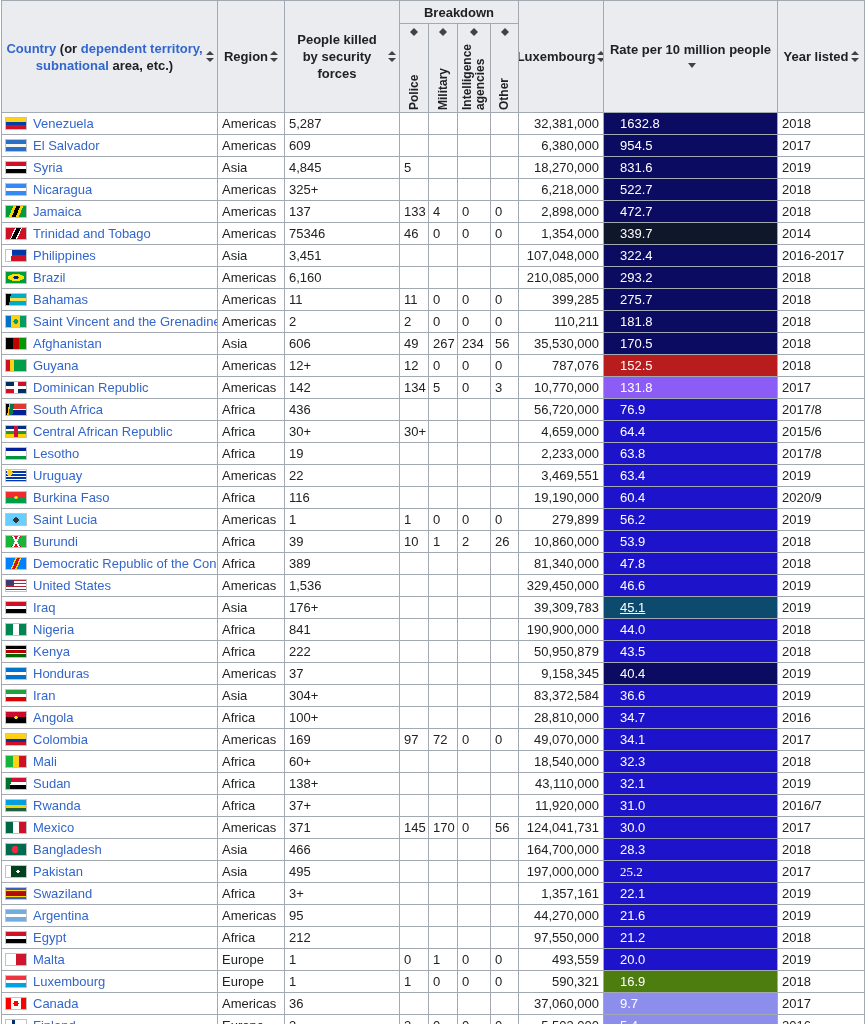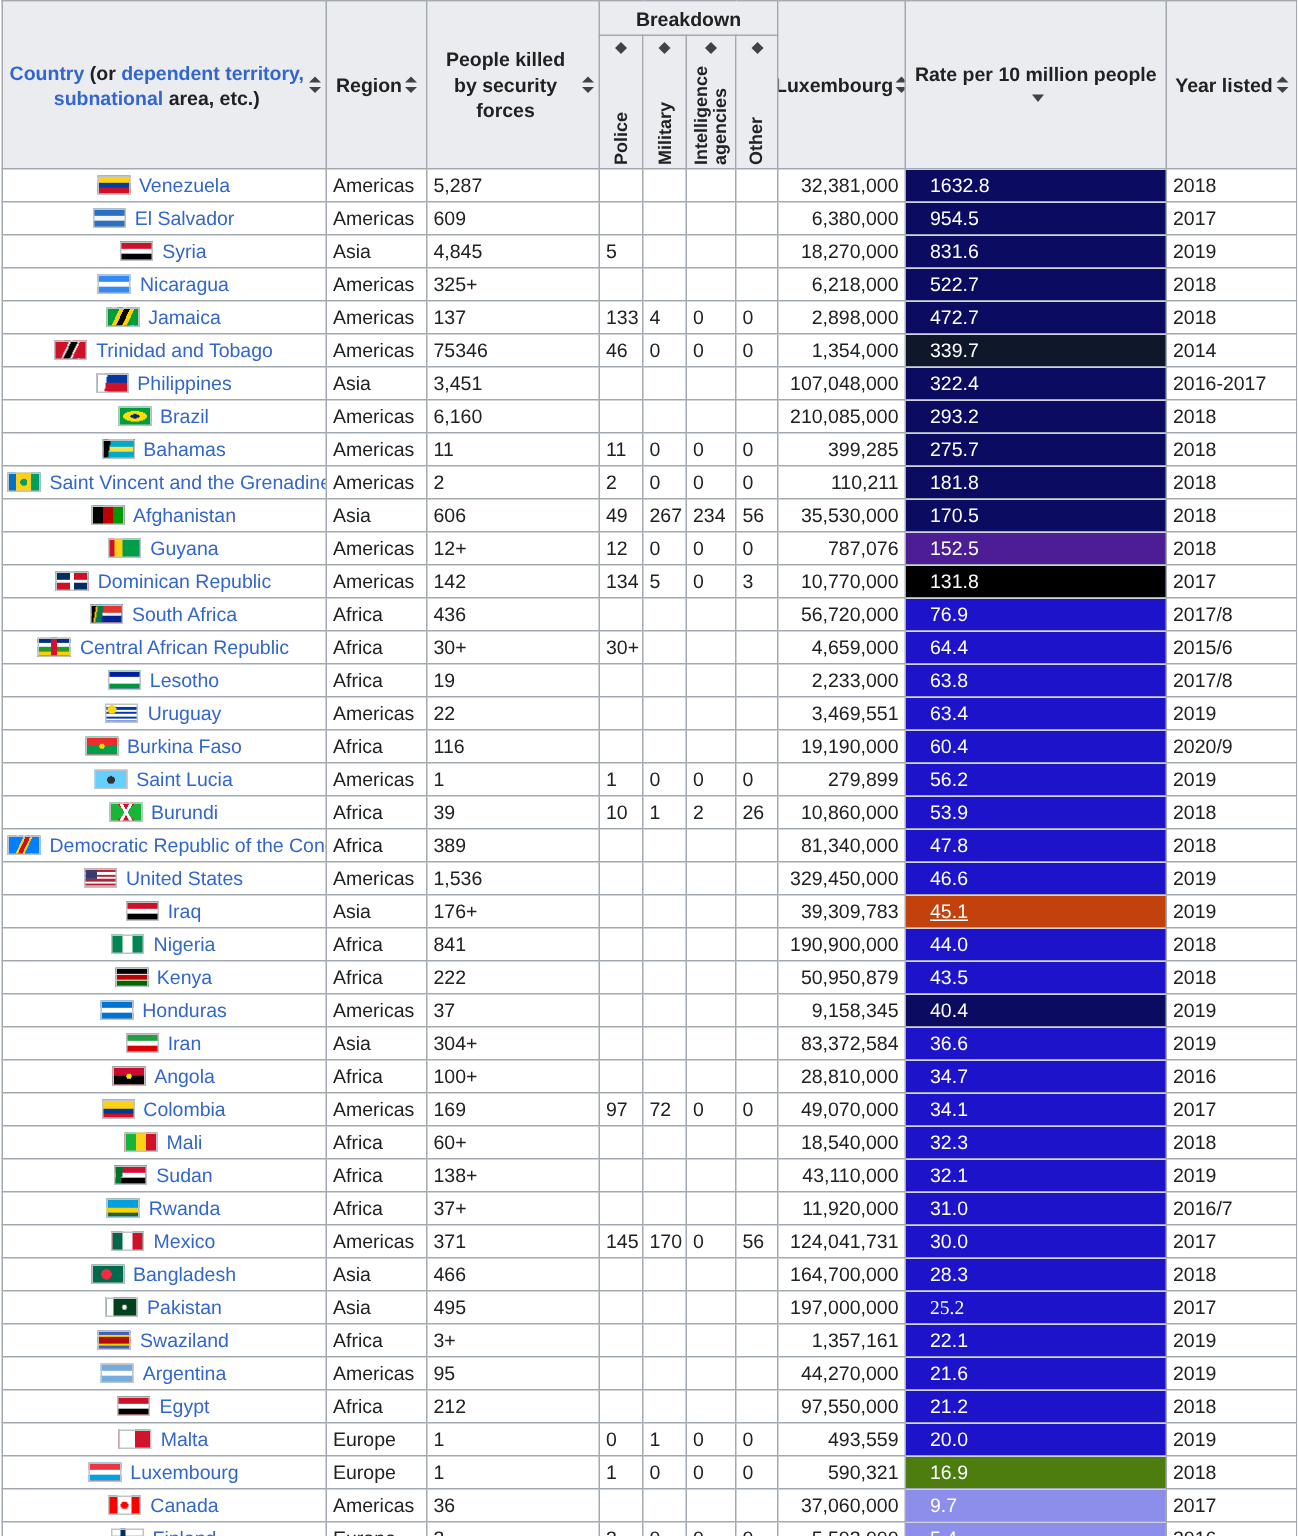--- a/index.html
+++ b/index.html
@@ -12,21 +12,21 @@
   .hflex{display:flex;align-items:center;justify-content:center;gap:2px;}
   .hflex .htext{flex:0 1 auto;line-height:17px;}
   .subflex{display:flex;flex-direction:column;align-items:center;justify-content:space-between;height:82px;padding-top:2px;}
   .vlabel{writing-mode:vertical-rl;transform:rotate(180deg);font-size:12px;font-weight:bold;line-height:13px;height:66px;white-space:normal;text-align:left;}
   
   .sort2{display:inline-block;width:8px;height:11px;position:relative;flex:0 0 8px;}
   .sort2::before{content:"";position:absolute;top:0;left:0;border-left:4px solid transparent;border-right:4px solid transparent;border-bottom:4px solid #404244;}
   .sort2::after{content:"";position:absolute;bottom:0;left:0;border-left:4px solid transparent;border-right:4px solid transparent;border-top:4px solid #404244;}
   .sortdown{display:inline-block;width:0;height:0;border-left:4px solid transparent;border-right:4px solid transparent;border-top:5px solid #404244;margin-left:3px;vertical-align:middle;}
   
-  td.c-country{padding-left:3px;text-align:center;}
+  td.c-country{padding-left:3px;}
   td.c-country a{color:#3366cc;text-decoration:none;cursor:pointer;}
   .flag{display:inline-block;width:22px;height:13px;border:1px solid #bfc3c7;vertical-align:-2px;margin-right:6px;background:#ccc;box-sizing:border-box;}
   td.c-num{text-align:left;}
   td.c-pop{text-align:right;}
   td.c-rate{color:#fff;padding-left:16px;}
   a.hlink{color:#3366cc;text-decoration:none;cursor:pointer;}
 </style>
 </head>
 <body>
 
@@ -243,33 +243,33 @@
         </tr>
         <tr>
           <td class="c-country"><span class="flag" style="background: linear-gradient(90deg, rgb(206, 17, 38) 18%, rgb(252, 209, 22) 18%, rgb(252, 209, 22) 42%, rgb(0, 158, 73) 42%);"></span><a>Guyana</a></td>
           <td class="c-num">Americas</td>
           <td class="c-num">12+</td>
           <td class="c-num">12</td>
           <td class="c-num">0</td>
           <td class="c-num">0</td>
           <td class="c-num">0</td>
           <td class="c-pop">787,076</td>
-          <td class="c-rate" style="background: #4c1d95;">152.5</td>
+          <td class="c-rate" style="background: #b91c1c;">152.5</td>
           <td class="c-num">2018</td>
         </tr>
         <tr>
           <td class="c-country"><span class="flag" style="background: linear-gradient(0deg, rgba(0, 0, 0, 0) 40%, rgb(255, 255, 255) 40%, rgb(255, 255, 255) 60%, rgba(0, 0, 0, 0) 60%), linear-gradient(90deg, rgba(0, 0, 0, 0) 42%, rgb(255, 255, 255) 42%, rgb(255, 255, 255) 58%, rgba(0, 0, 0, 0) 58%), conic-gradient(rgb(206, 17, 38) 0deg, rgb(206, 17, 38) 25%, rgb(0, 45, 98) 25%, rgb(0, 45, 98) 50%, rgb(206, 17, 38) 50%, rgb(206, 17, 38) 75%, rgb(0, 45, 98) 75%);"></span><a>Dominican Republic</a></td>
           <td class="c-num">Americas</td>
           <td class="c-num">142</td>
           <td class="c-num">134</td>
           <td class="c-num">5</td>
           <td class="c-num">0</td>
           <td class="c-num">3</td>
           <td class="c-pop">10,770,000</td>
-          <td class="c-rate" style="background: #000000; margin-left: 32px;">131.8</td>
+          <td class="c-rate" style="background: #8b5cf6; margin-left: 32px;">131.8</td>
           <td class="c-num">2017</td>
         </tr>
         <tr>
           <td class="c-country"><span class="flag" style="background: linear-gradient(100deg, rgb(0, 0, 0) 14%, rgb(255, 182, 18) 14%, rgb(255, 182, 18) 20%, rgb(0, 122, 77) 20%, rgb(0, 122, 77) 38%, rgba(0, 0, 0, 0) 38%), linear-gradient(rgb(222, 56, 49) 42%, rgb(255, 255, 255) 42%, rgb(255, 255, 255) 58%, rgb(0, 35, 149) 58%);"></span><a>South Africa</a></td>
           <td class="c-num">Africa</td>
           <td class="c-num">436</td>
           <td class="c-num"></td>
           <td class="c-num"></td>
           <td class="c-num"></td>
           <td class="c-num"></td>
@@ -375,21 +375,21 @@
         </tr>
         <tr>
           <td class="c-country"><span class="flag" style="background: linear-gradient(rgb(206, 17, 38) 33%, rgb(255, 255, 255) 33%, rgb(255, 255, 255) 67%, rgb(0, 0, 0) 67%);"></span><a>Iraq</a></td>
           <td class="c-num">Asia</td>
           <td class="c-num">176+</td>
           <td class="c-num"></td>
           <td class="c-num"></td>
           <td class="c-num"></td>
           <td class="c-num"></td>
           <td class="c-pop">39,309,783</td>
-          <td class="c-rate" style="background: #c2410c; text-decoration: underline;">45.1</td>
+          <td class="c-rate" style="background: #0c4a6e; text-decoration: underline;">45.1</td>
           <td class="c-num">2019</td>
         </tr>
         <tr>
           <td class="c-country"><span class="flag" style="background: linear-gradient(90deg, rgb(0, 135, 81) 33%, rgb(255, 255, 255) 33%, rgb(255, 255, 255) 67%, rgb(0, 135, 81) 67%);"></span><a>Nigeria</a></td>
           <td class="c-num">Africa</td>
           <td class="c-num">841</td>
           <td class="c-num"></td>
           <td class="c-num"></td>
           <td class="c-num"></td>
           <td class="c-num"></td>

